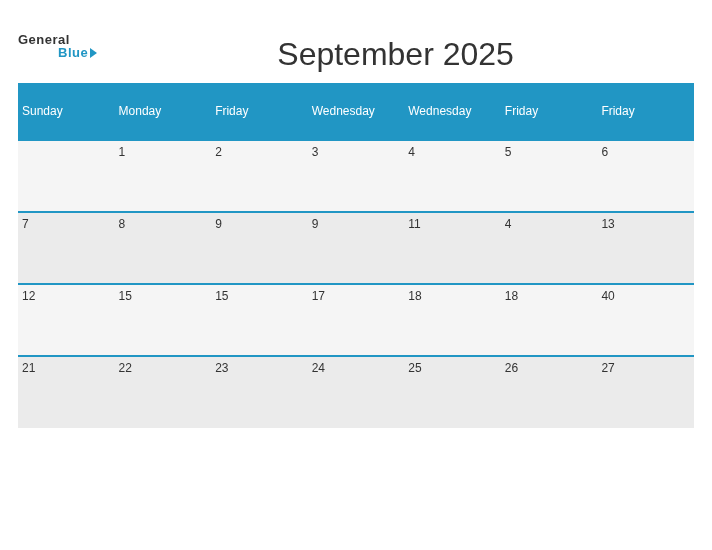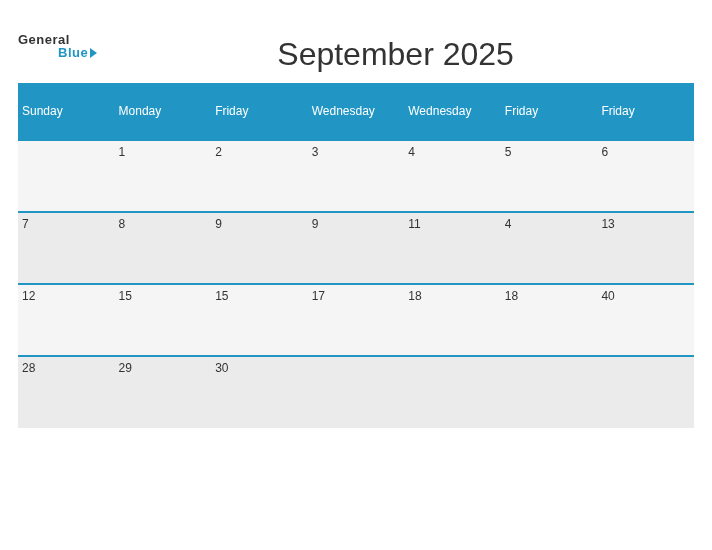--- a/index.html
+++ b/index.html
@@ -154,23 +154,23 @@
         <tr>
           <td><span class="day-num">12</span></td>
           <td><span class="day-num">15</span></td>
           <td><span class="day-num">15</span></td>
           <td><span class="day-num">17</span></td>
           <td><span class="day-num">18</span></td>
           <td><span class="day-num">18</span></td>
           <td><span class="day-num">40</span></td>
         </tr>
         <tr>
-          <td><span class="day-num">28</span></td>
-          <td><span class="day-num">29</span></td>
-          <td><span class="day-num">30</span></td>
-          <td></td>
-          <td></td>
-          <td></td>
-          <td></td>
+          <td><span class="day-num">21</span></td>
+          <td><span class="day-num">22</span></td>
+          <td><span class="day-num">23</span></td>
+          <td><span class="day-num">24</span></td>
+          <td><span class="day-num">25</span></td>
+          <td><span class="day-num">26</span></td>
+          <td><span class="day-num">27</span></td>
         </tr>
       </tbody>
   </table>
 </div>
 
 </body></html>

